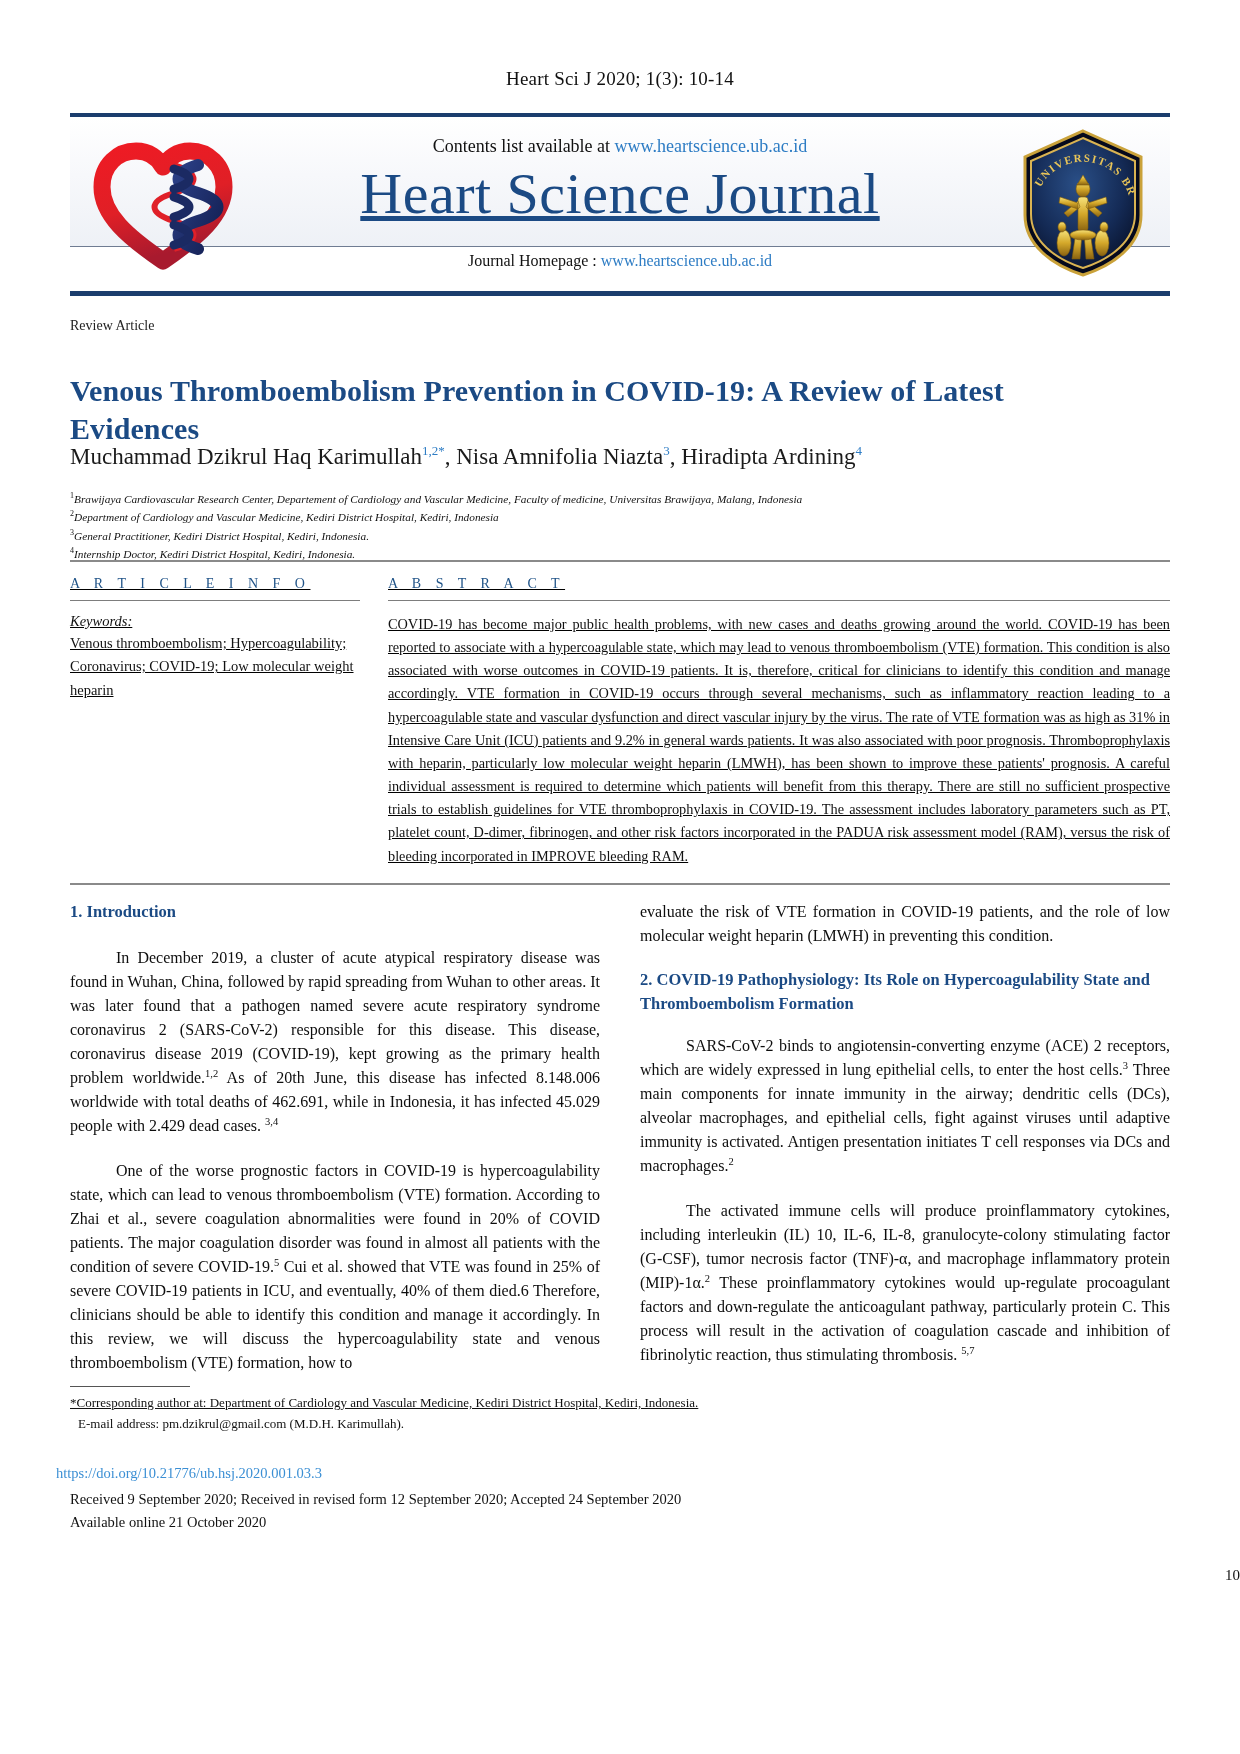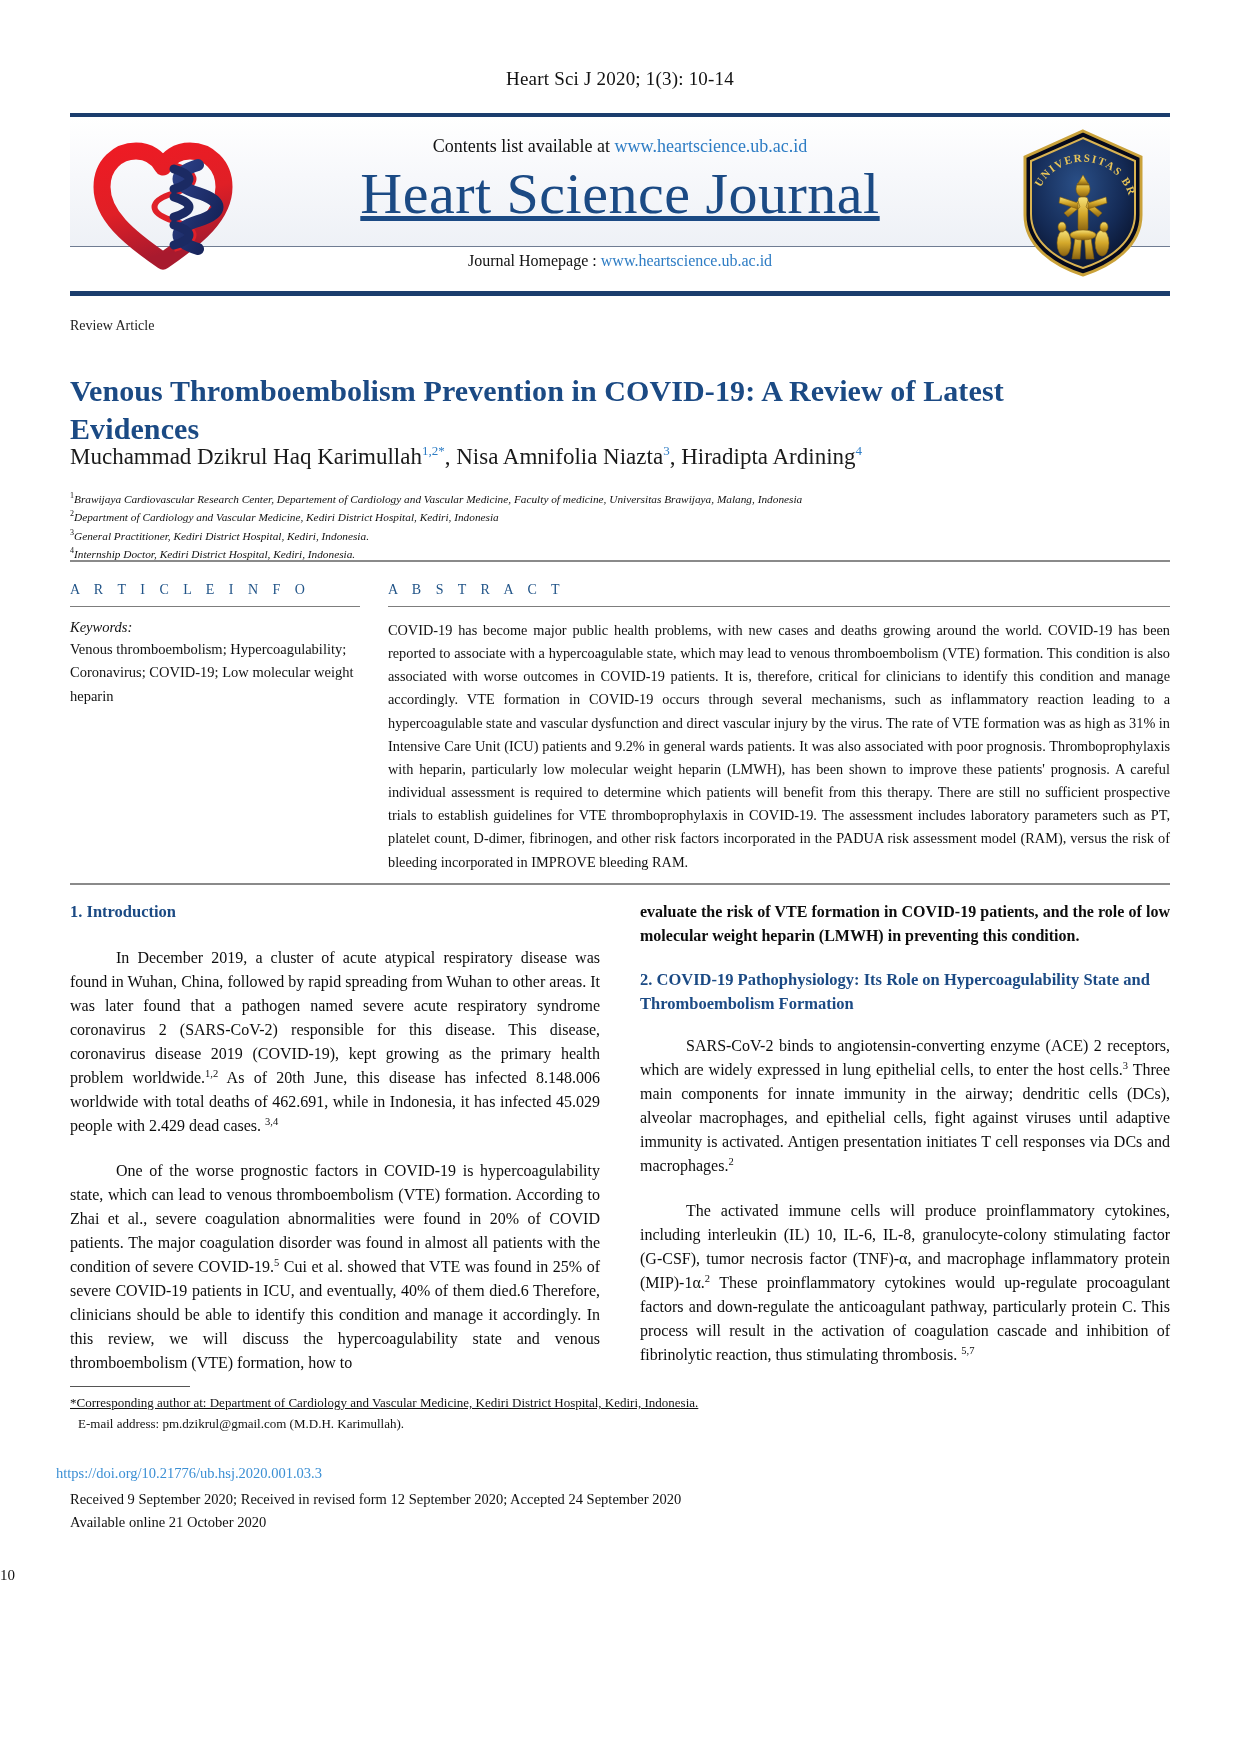--- a/index.html
+++ b/index.html
@@ -155,21 +155,22 @@
     position: absolute;
     top: 560px;
     left: 70px;
     width: 1100px;
     border-top: 2px solid #8a8a8a;
     border-bottom: 2px solid #8a8a8a;
     height: 325px;
   }
   .band-grid {
     display: flex;
-    padding-top: 20px;
+    padding-top: 14px;
+    text-decoration: underline;
   }
   .col-info {
     width: 310px;
     padding-right: 20px;
   }
   .col-abs {
     flex: 1;
     padding-left: 8px;
   }
   .sec-label {
@@ -220,21 +221,21 @@
   }
   .sec-h.tight { margin-bottom: 18px; }
   .para {
     font-size: 16px;
     line-height: 1.5;
     text-align: justify;
     color: #0d0d0d;
     margin: 0 0 20px 0;
     text-indent: 46px;
   }
-  .para.noind { text-indent: 0; font-weight: bold; }
+  .para.noind { text-indent: 0; }
   .para sup { font-size: 10.5px; }
 
   
   .foot-rule {
     position: absolute;
     top: 1386px;
     left: 70px;
     width: 120px;
     border-top: 1.3px solid #555;
   }
@@ -264,21 +265,21 @@
     width: 900px;
     font-size: 14.5px;
     line-height: 1.62;
     color: #111;
   }
   .page-num {
     position: absolute;
     top: 1567px;
     left: 0;
     width: 1240px;
-    text-align: left;
+    text-align: right;
     font-size: 15px;
     color: #111;
   }
 </style>
 </head>
 <body>
 
 <div class="page">
 
   <div class="running-head">Heart Sci J 2020; 1(3): 10-14</div>

